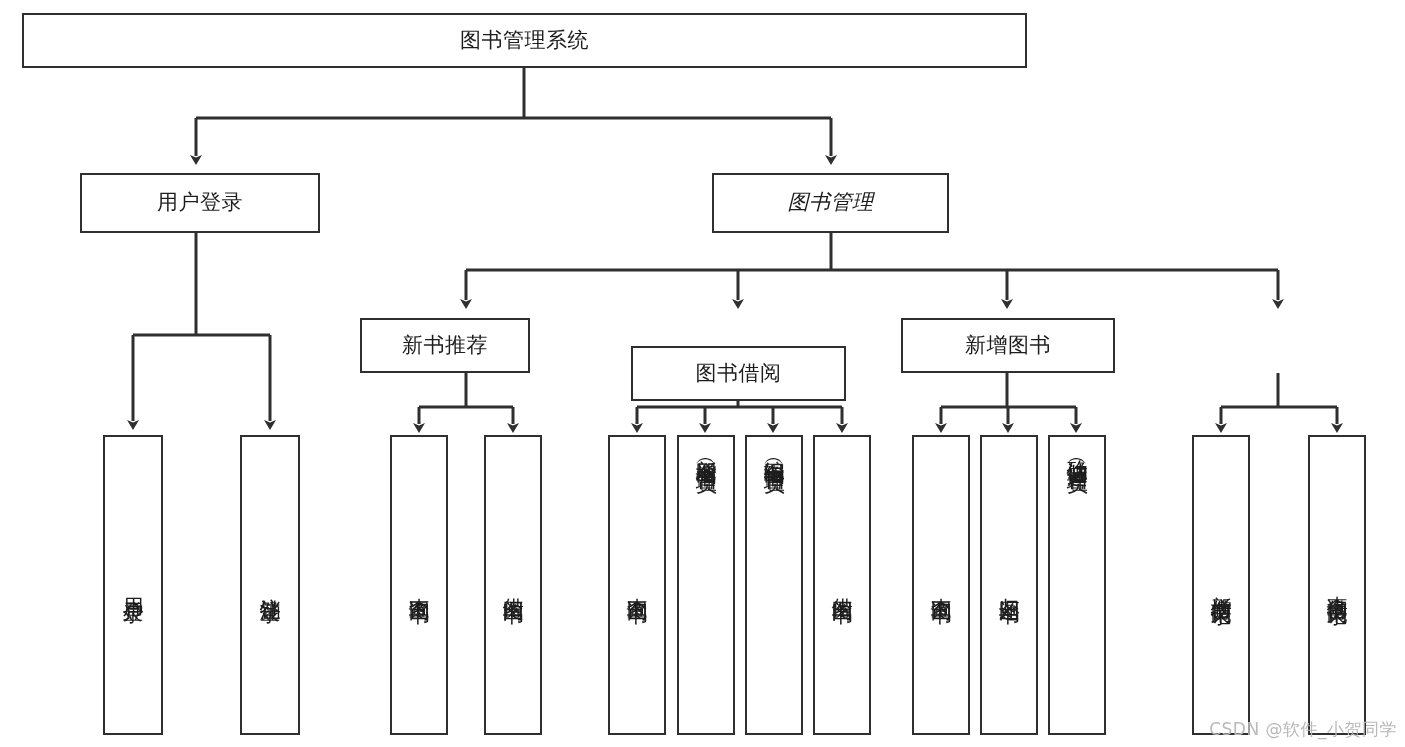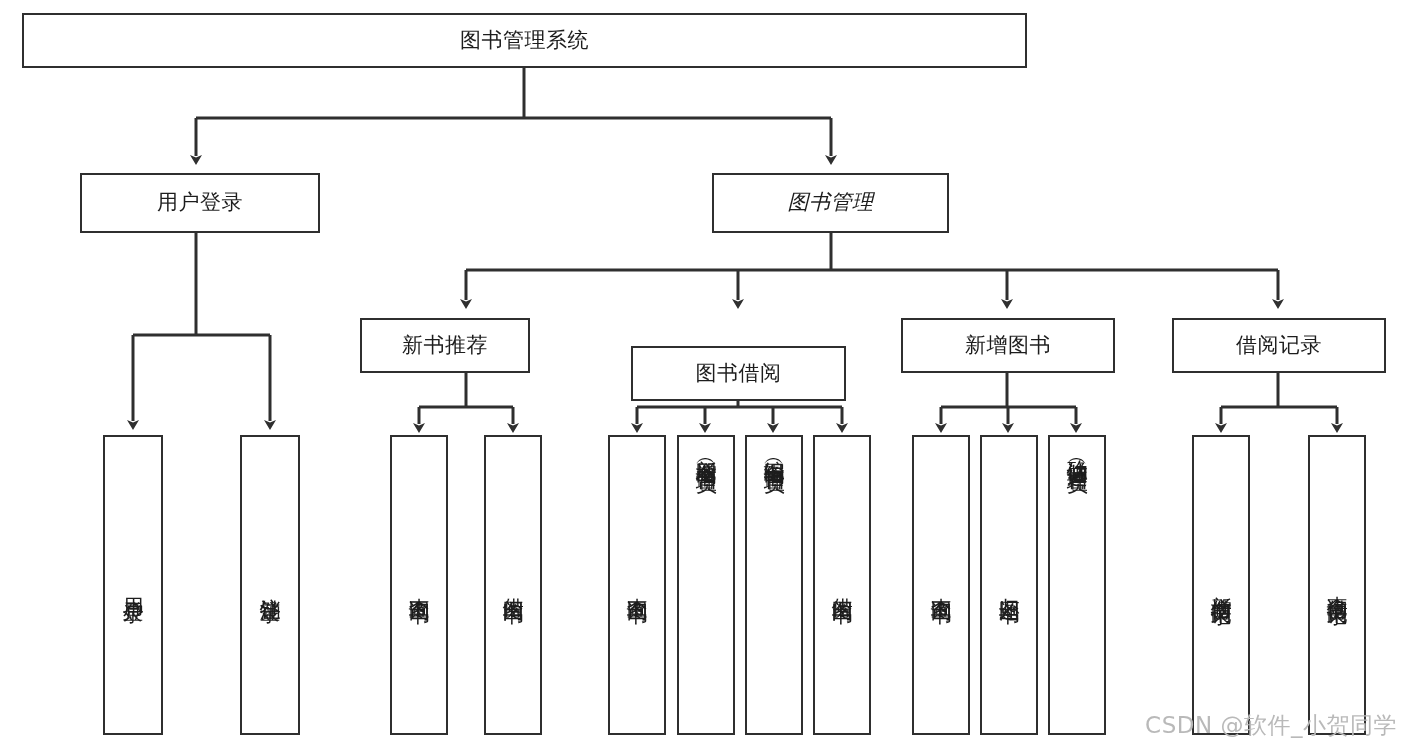--- a/index.html
+++ b/index.html
@@ -58,21 +58,21 @@
     white-space: nowrap;
   }
   .node-v.centered {
     align-items: center;
     padding-top: 0;
   }
   #watermark {
     position: absolute;
     right: 8px;
     bottom: 6px;
-    font-size: 23px;
+    font-size: 17px;
     color: #b9b9b9;
     white-space: nowrap;
     letter-spacing: 0.5px;
   }
 </style>
 </head>
 <body>
 
 <div id="canvas">
 
@@ -139,23 +139,20 @@
 
   <div class="node-box node-h" style="left:360px; top:318px; width:170px; height:55px;">
     <span class="node-label">新书推荐</span>
   </div>
   <div class="node-box node-h" style="left:631px; top:318px; width:215px; height:55px;margin-top:28px;">
     <span class="node-label">图书借阅</span>
   </div>
   <div class="node-box node-h" style="left:901px; top:318px; width:214px; height:55px;">
     <span class="node-label">新增图书</span>
   </div>
-  <div class="node-box node-h" style="left:1172px; top:318px; width:214px; height:55px;">
-    <span class="node-label">借阅记录</span>
-  </div>
 
   <div class="node-box node-v centered" style="left:103px; top:435px; width:60px; height:300px;">
     <span class="node-label">用户登录</span>
   </div>
   <div class="node-box node-v centered" style="left:240px; top:435px; width:60px; height:300px;">
     <span class="node-label">注销登录</span>
   </div>
 
   <div class="node-box node-v centered" style="left:390px; top:435px; width:58px; height:300px;">
     <span class="node-label">查询图书</span>

